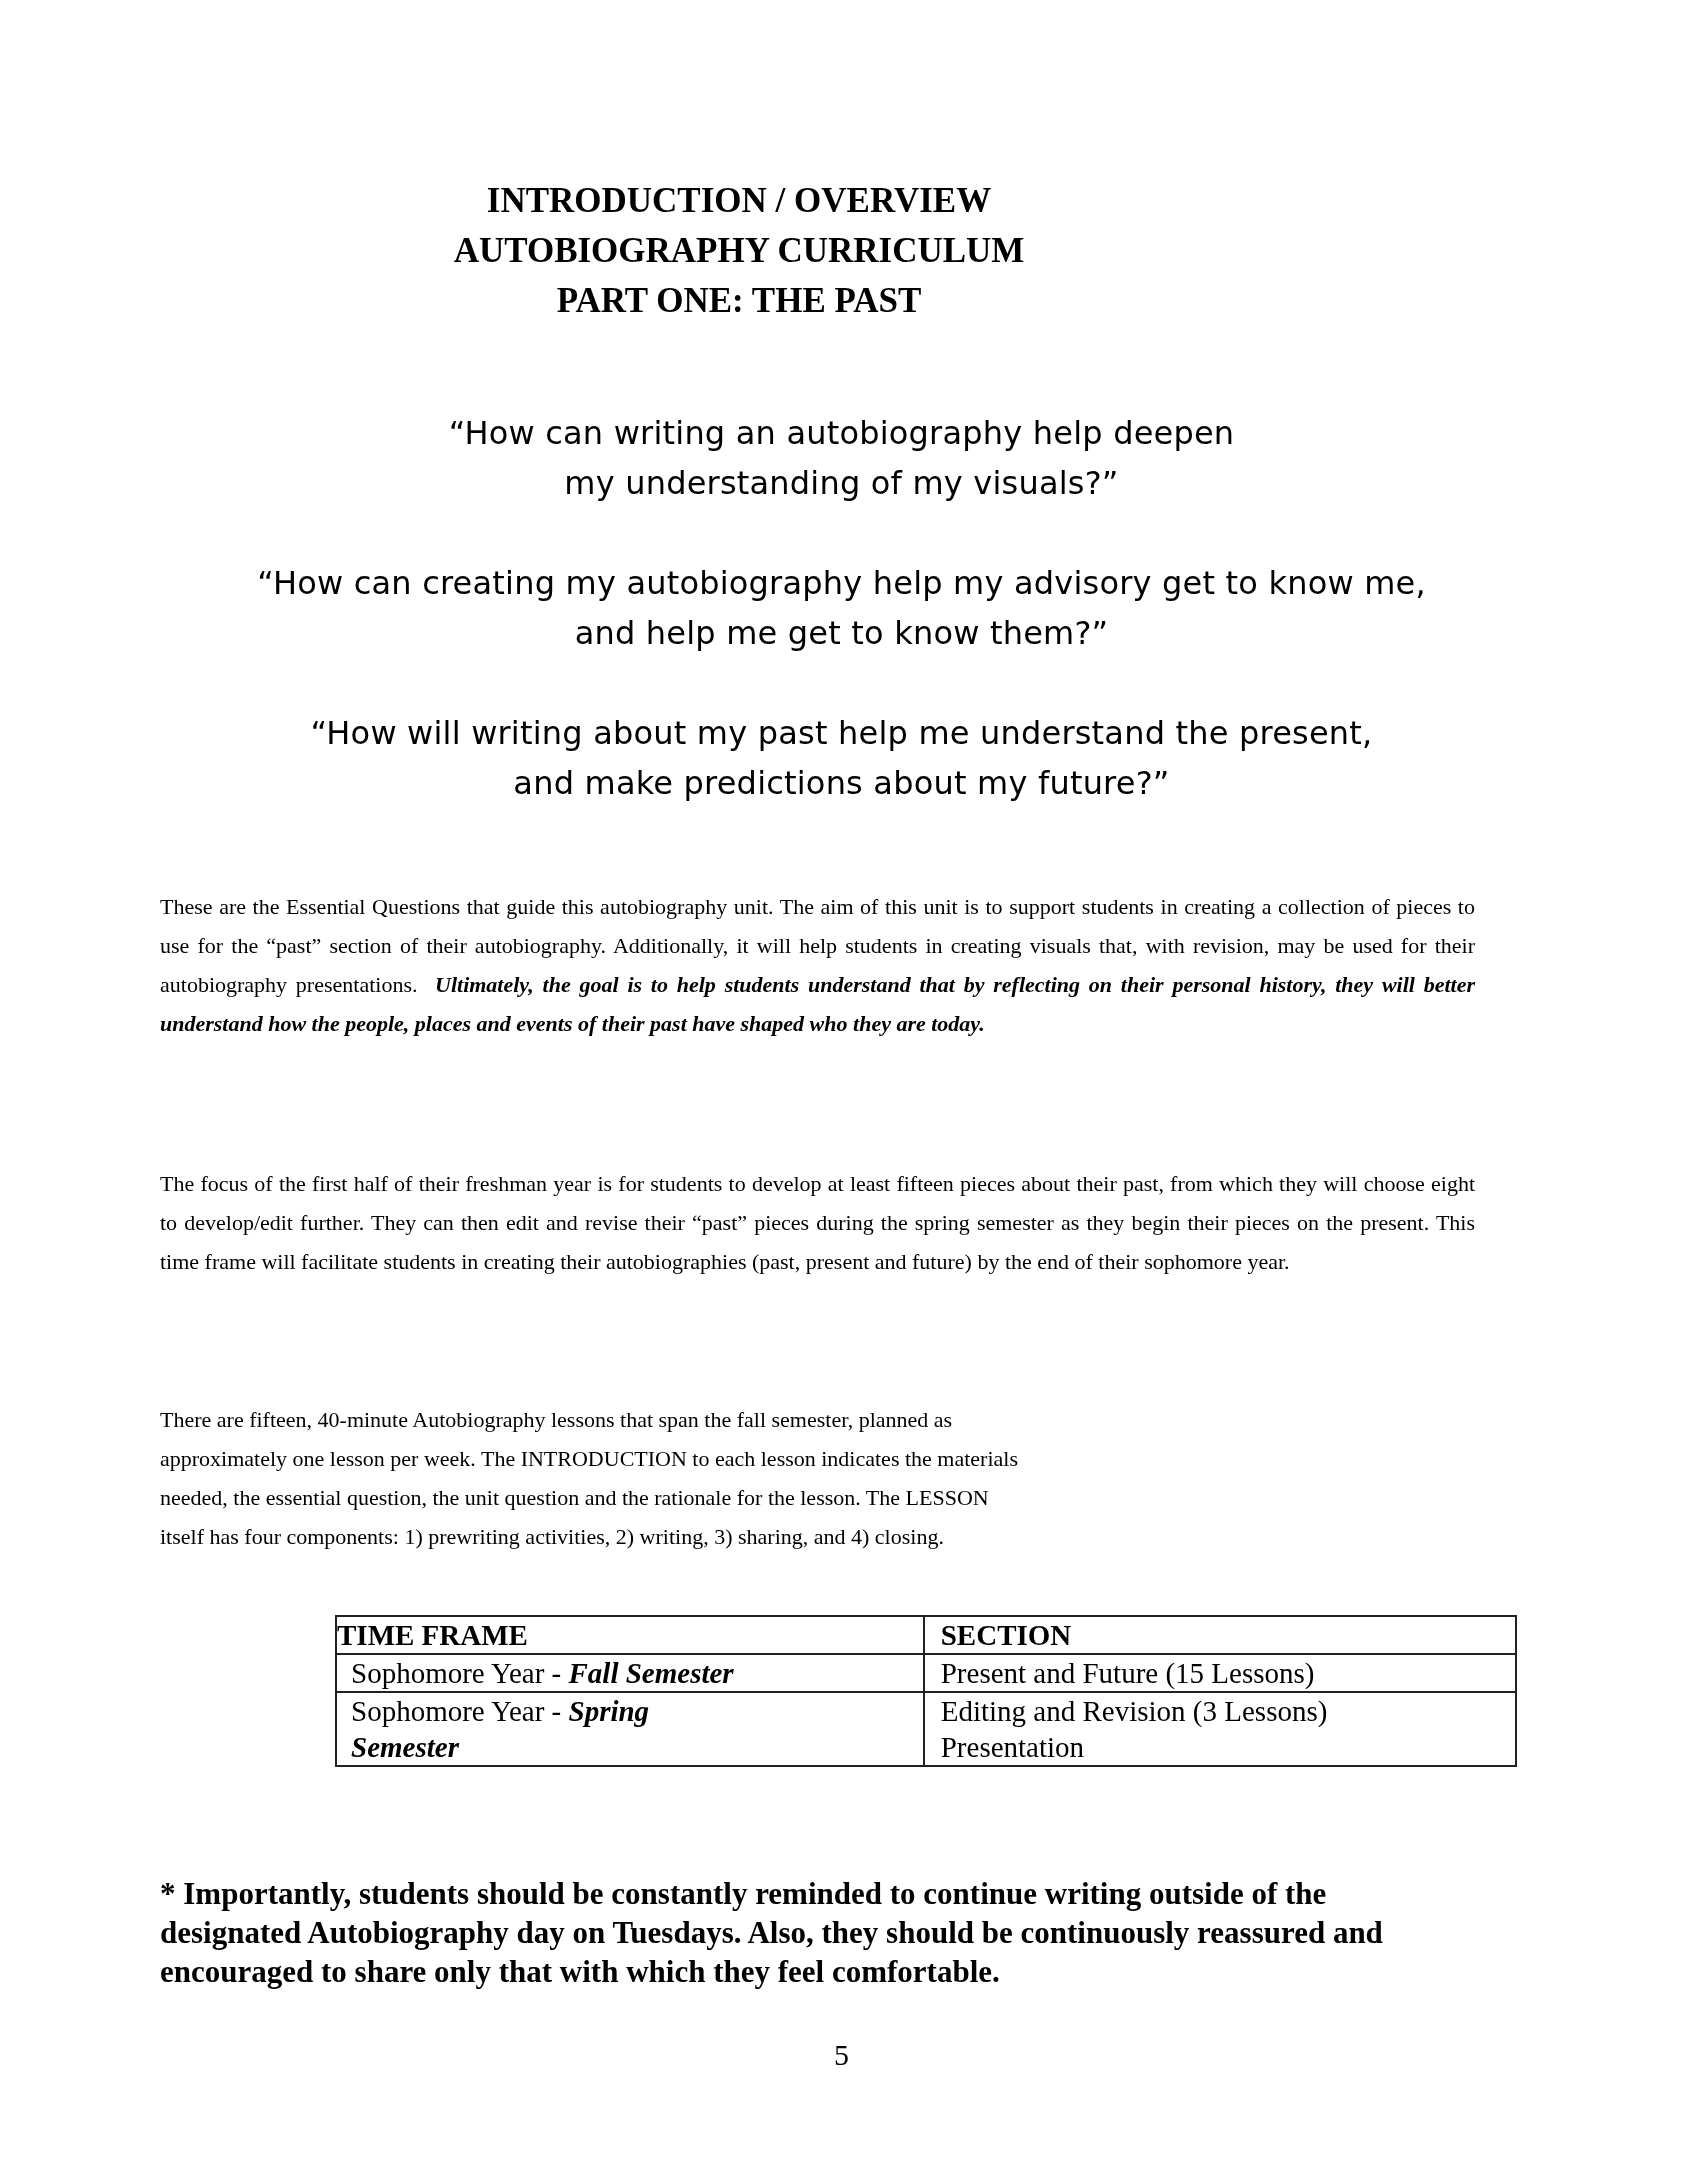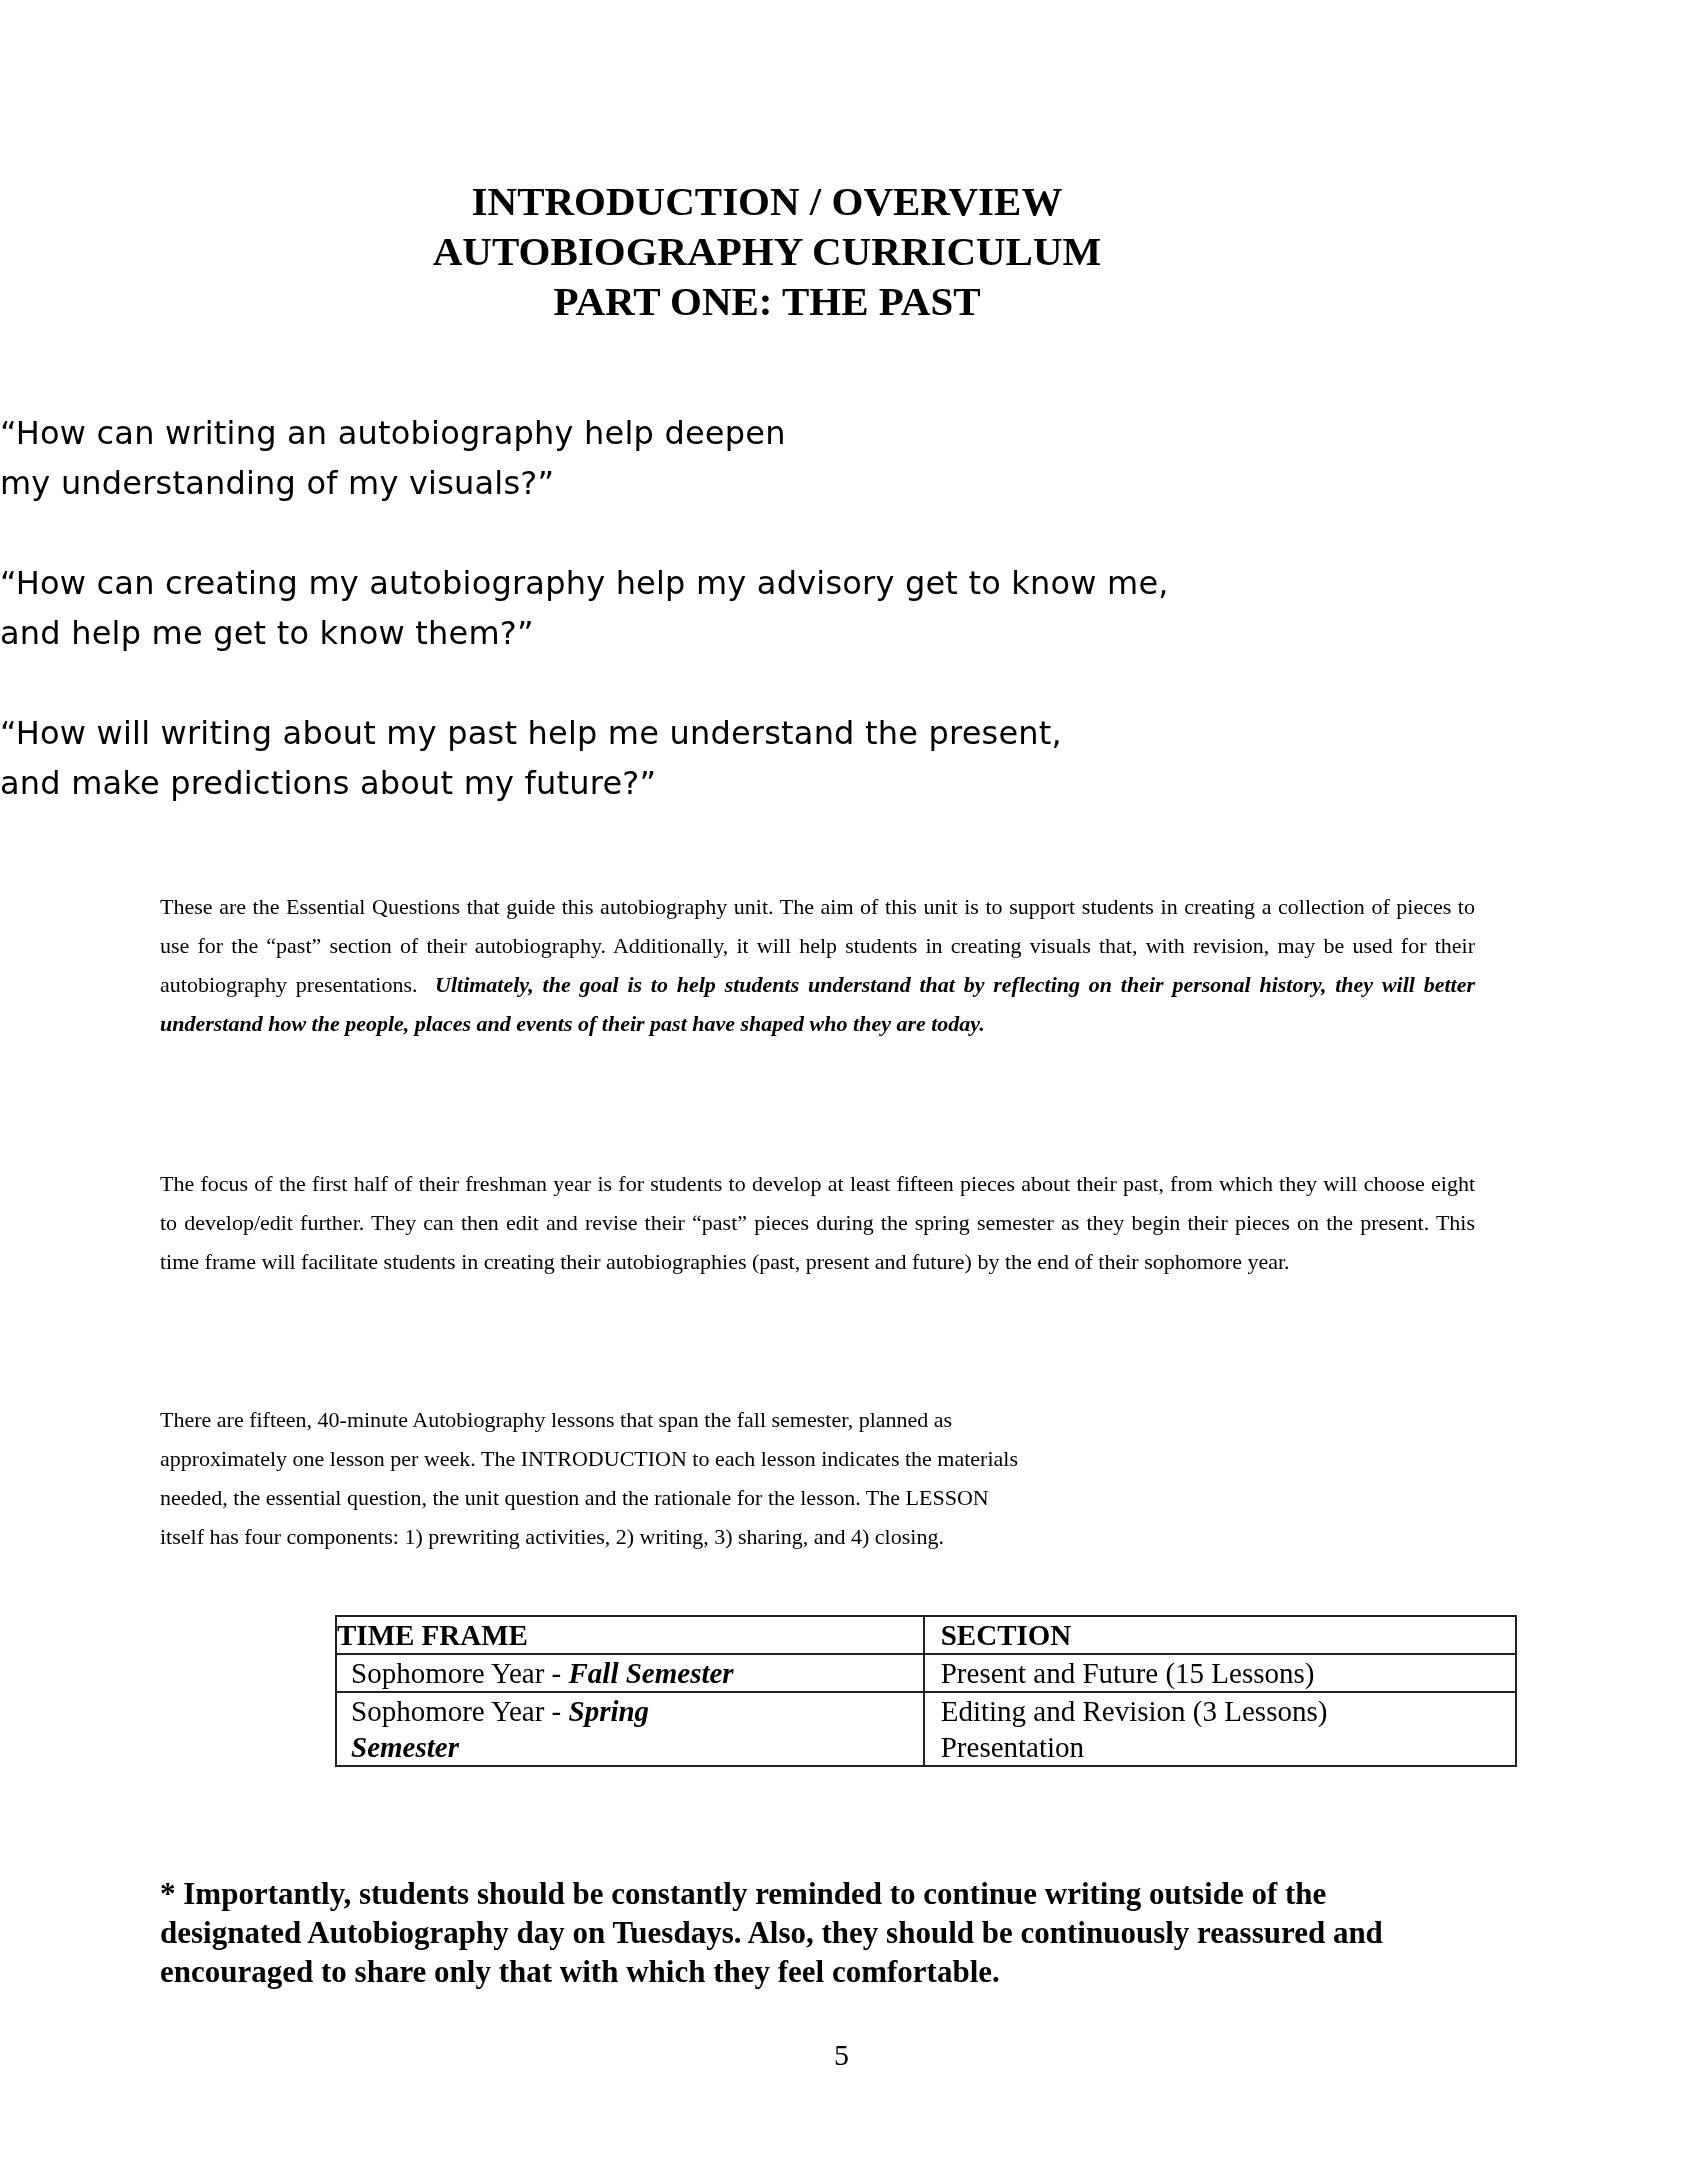--- a/index.html
+++ b/index.html
@@ -19,33 +19,33 @@
 
     
     .title-block {
       position: absolute;
       left: 0;
       top: 176px;
       width: 1478px;
       text-align: center;
       font-family: "Liberation Serif", serif;
       font-weight: bold;
-      font-size: 41px;
+      font-size: 35px;
       line-height: 50px;
       letter-spacing: 0px;
-      margin-left: 28px;
     }
     .title-line { display: block; white-space: nowrap; }
 
     
     .questions {
       position: absolute;
       left: 0;
       top: 408px;
       width: 1683px;
+      text-align: center;
       font-family: "DejaVu Sans", sans-serif;
       font-size: 32px;
       line-height: 50px;
       letter-spacing: 0.2px;
     }
     .question { display: block; margin: 0; }
     .question + .question { margin-top: 50px; }
     .q-line { display: block; white-space: nowrap; }
 
     

